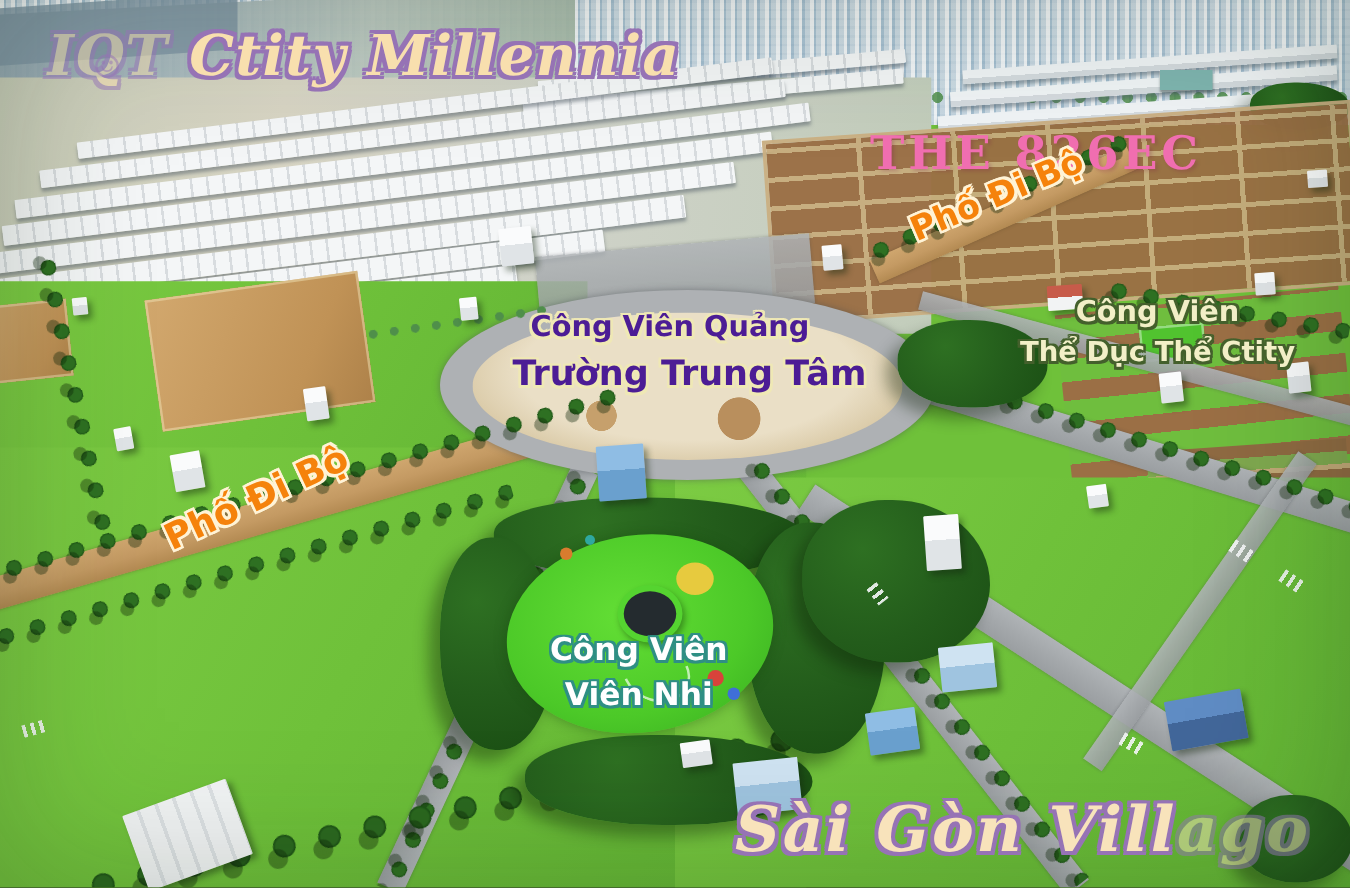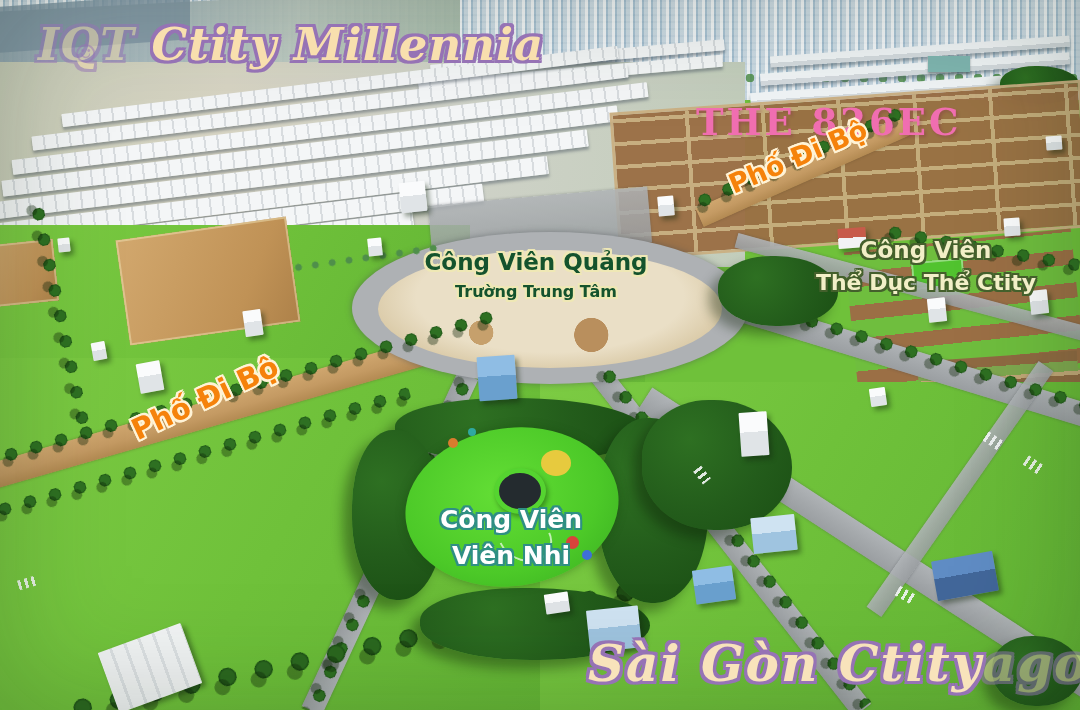--- a/index.html
+++ b/index.html
@@ -215,34 +215,34 @@
   <div class="lbl serif sh-purple" style="left:38px;top:20px;font-size:45px;letter-spacing:1px;color:#F8DFAE;">
     <span class="faded">IQT</span>
     <span>Ctity Millennia</span>
   </div>
   <span class="lbl serif faded" style="left:74px;top:40px;font-size:26px;color:#9673B5;z-index:61;">☺</span>
 
   <div class="lbl serif" style="left:696px;top:102px;font-size:37px;letter-spacing:3px;color:#F06EB0;text-shadow:2px 2px 3px rgba(120,20,70,.25);">THE 826EC</div>
 
   <div class="lbl sans ctr sh-cream" style="left:698px;top:142px;width:200px;font-size:27px;color:#F5820B;transform:rotate(-23deg);">Phố Đi Bộ</div>
 
-  <div class="lbl sans ctr sh-khaki" style="left:410px;top:250px;width:252px;color:#14532d;">
+  <div class="lbl sans ctr sh-khaki" style="left:410px;top:250px;width:252px;color:#4c1d95;">
     <div style="font-size:23px;">Công Viên Quảng</div>
-    <div style="font-size:16px;margin-top:7px;">Trường Trung Tâm</div>
+    <div style="font-size:28px;margin-top:7px;">Trường Trung Tâm</div>
   </div>
 
   <div class="lbl sans ctr sh-green" style="left:812px;top:238px;width:228px;color:#F2EFC7;">
     <div style="font-size:23px;">Công Viên</div>
     <div style="font-size:22px;margin-top:7px;">Thể Dục Thể Ctity</div>
   </div>
 
   <div class="lbl sans ctr sh-cream" style="left:105px;top:382px;width:200px;font-size:29px;color:#F5820B;transform:rotate(-25deg);">Phố Đi Bộ</div>
 
   <div class="lbl sans ctr sh-teal" style="left:416px;top:506px;width:190px;color:#FFFFFF;">
     <div style="font-size:25px;">Công Viên</div>
     <div style="font-size:25px;margin-top:8px;">Viên Nhi</div>
   </div>
 
   <div class="lbl serif sh-purple" style="left:588px;top:636px;font-size:50px;letter-spacing:2px;color:#F8E3BB;">
-    <span>Sài Gòn Ctity</span><span class="faded">ago</span>
+    <span>Sài Gòn Vill</span><span class="faded">ago</span>
   </div>
 
 </div>
 
 </body></html>

